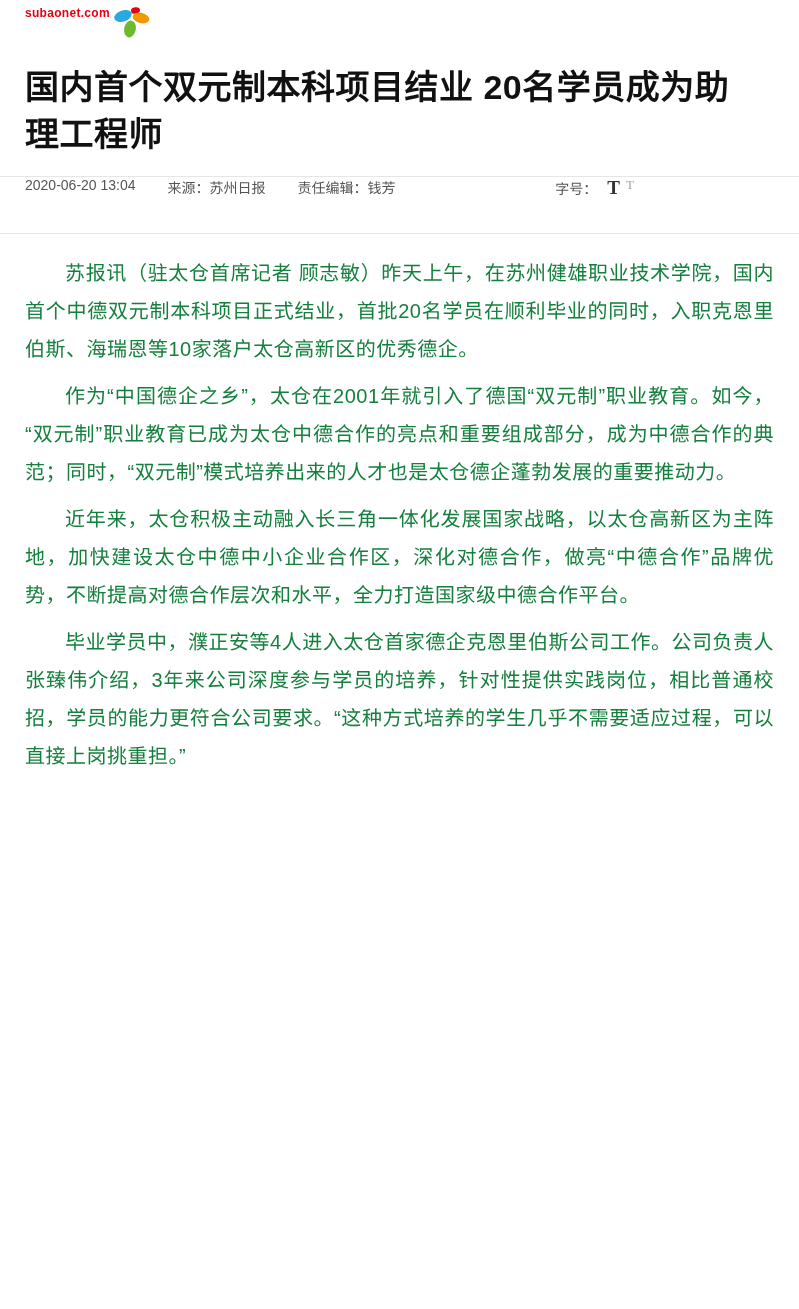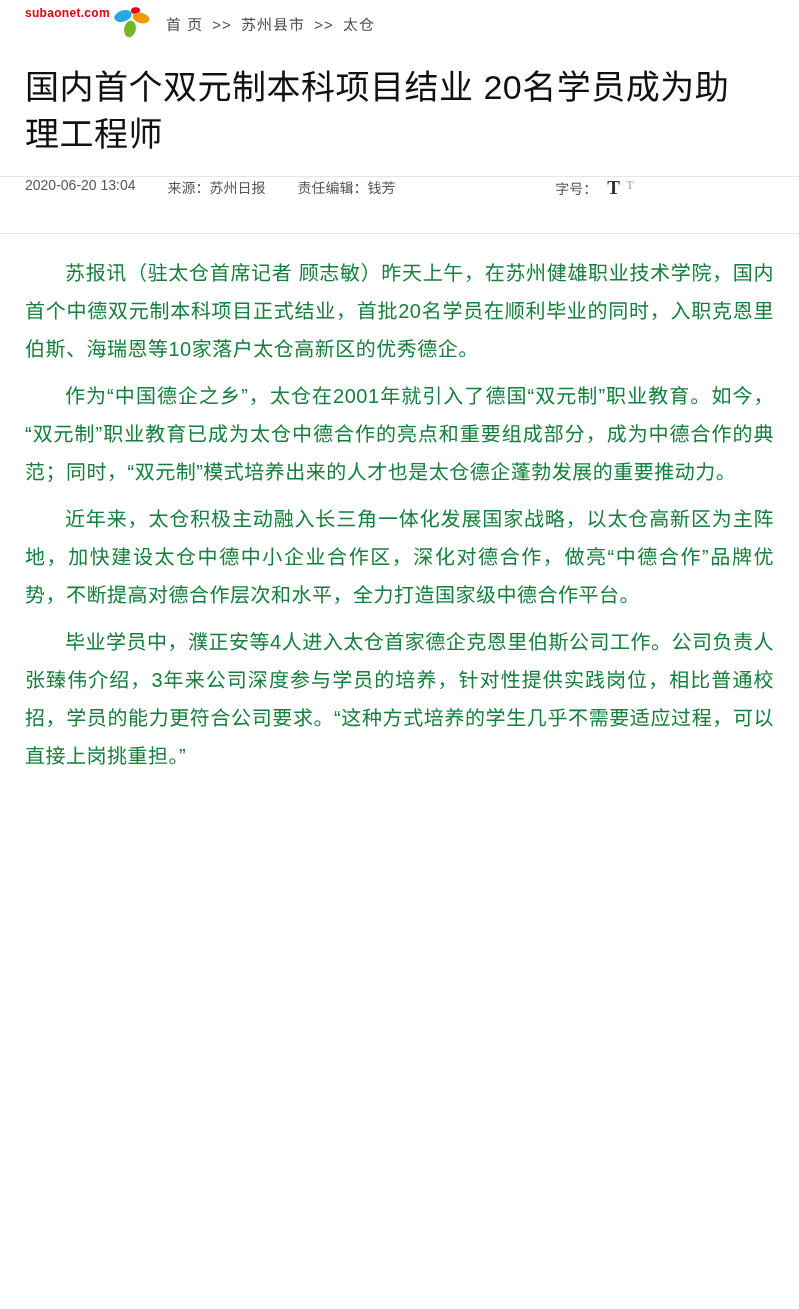--- a/index.html
+++ b/index.html
@@ -53,21 +53,21 @@
     cursor: pointer;
   }
   .breadcrumb .sep { color: #4d4d4d; margin: 0 4px; }
 
   
   .article-title {
     margin: 10px 25px 18px 25px;
     max-width: 712px;
     font-size: 34px;
     line-height: 47px;
-    font-weight: 400;
+    font-weight: 700;
     color: #111111;
     letter-spacing: 0.5px;
   }
 
   .divider {
     border: none;
     border-top: 1px solid #e6e6e6;
     height: 0;
     width: 799px;
   }
@@ -126,27 +126,20 @@
       </span>
       <span class="clover">
         <svg width="38" height="36" viewBox="0 0 38 36">
           <ellipse cx="11" cy="10" rx="9" ry="5.5" fill="#2aa8e0" transform="rotate(-18 11 10)"></ellipse>
           <ellipse cx="23.5" cy="4.5" rx="4.5" ry="3.2" fill="#e60012" transform="rotate(-8 23.5 4.5)"></ellipse>
           <ellipse cx="29" cy="12" rx="8.5" ry="5.2" fill="#f39800" transform="rotate(14 29 12)"></ellipse>
           <ellipse cx="18" cy="23" rx="5.8" ry="8.5" fill="#6fba2c" transform="rotate(12 18 23)"></ellipse>
         </svg>
       </span>
     </a>
-    <div class="breadcrumb">
-      <a>首 页</a>
-      <span class="sep">&gt;&gt;</span>
-      <a>苏州县市</a>
-      <span class="sep">&gt;&gt;</span>
-      <a>太仓</a>
-    </div>
   </div>
 
   <h1 class="article-title">国内首个双元制本科项目结业 20名学员成为助理工程师</h1>
 
   <hr class="divider">
 
   <div class="meta">
     <span class="meta-item">2020-06-20 13:04</span>
     <span class="meta-item"><span>来源：</span><span>苏州日报</span></span>
     <span class="meta-item"><span>责任编辑：</span><span>钱芳</span></span>

